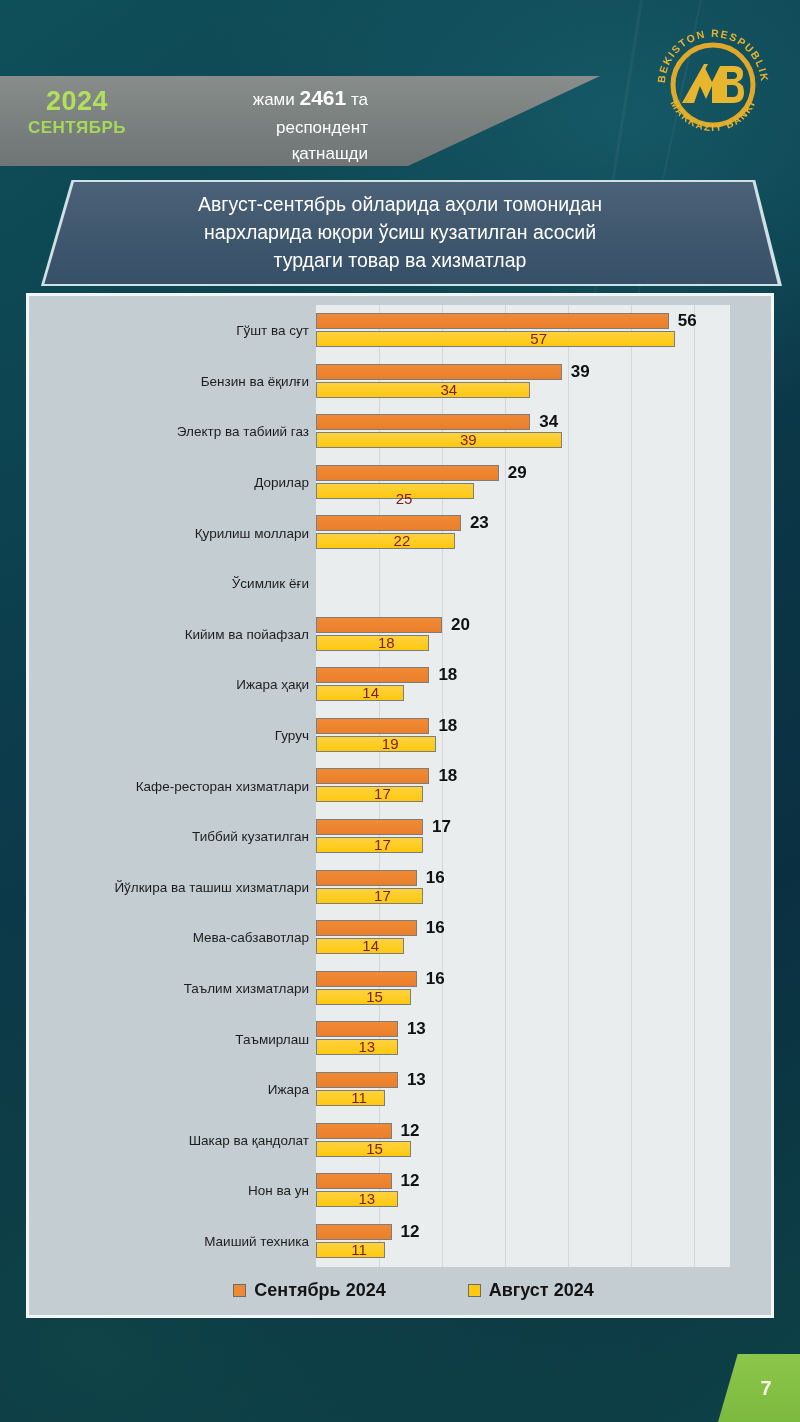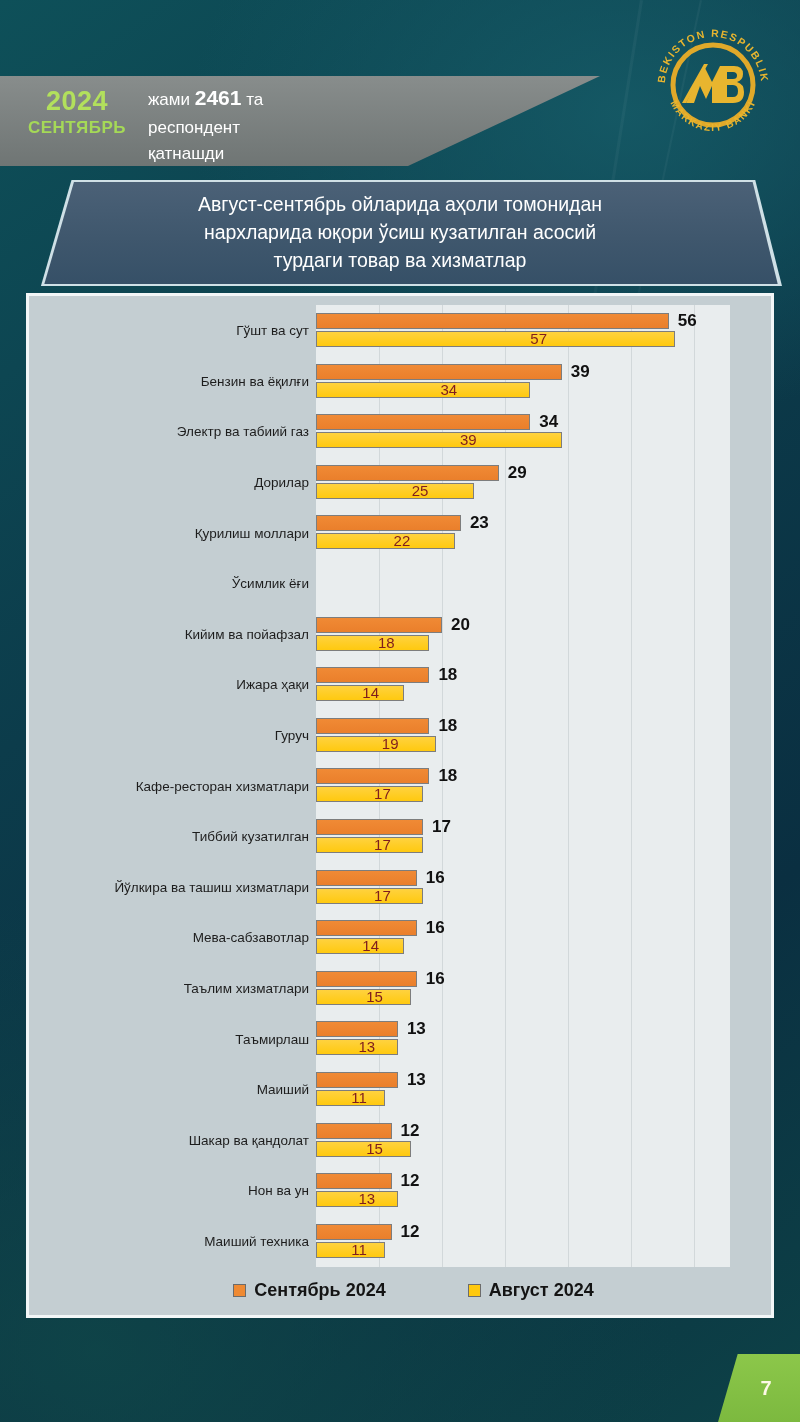--- a/index.html
+++ b/index.html
@@ -66,21 +66,21 @@
     color: #b2e05c; font-size: 27px; font-weight: bold; letter-spacing: .5px;
   }
   .year-block .m {
     color: #a5d957; font-size: 17px; font-weight: bold; letter-spacing: .5px; margin-top: 4px;
     display: block;
   }
   .respond {
     position: absolute;
     left: 148px; top: 82px;
     width: 220px;
-    text-align: left;
+    text-align: right;
     color: #ffffff;
     font-size: 17px;
     line-height: 1.55;
   }
   .respond b { font-size: 21px; font-weight: bold; }
 
   
   .logo-wrap {
     position: absolute;
     right: 22px; top: 20px;
@@ -323,21 +323,21 @@
             <div class="val-sep" style="left: 223.2px;">34</div>
             <div class="val-aug" style="left: 152.334px;">39</div>
           </div>
         </div>
         <div class="row">
           <div class="cat-label">Дорилар</div>
           <div class="bars">
             <div class="bar sep" style="left: 0px; width: 182.7px;"></div>
             <div class="bar aug" style="left: 0px; width: 157.5px;"></div>
             <div class="val-sep" style="left: 191.7px;">29</div>
-            <div class="val-aug" style="left: 104px;">25</div>
+            <div class="val-aug" style="left: 88px; margin-top: 8px;">25</div>
           </div>
         </div>
         <div class="row">
           <div class="cat-label">Қурилиш моллари</div>
           <div class="bars">
             <div class="bar sep" style="left: 0px; width: 144.9px;"></div>
             <div class="bar aug" style="left: 0px; width: 138.6px;"></div>
             <div class="val-sep" style="left: 153.9px;">23</div>
             <div class="val-aug" style="left: 85.932px;">22</div>
           </div>
@@ -420,21 +420,21 @@
         <div class="row">
           <div class="cat-label">Таъмирлаш</div>
           <div class="bars">
             <div class="bar sep" style="left: 0px; width: 81.9px;"></div>
             <div class="bar aug" style="left: 0px; width: 81.9px;"></div>
             <div class="val-sep" style="left: 90.9px;">13</div>
             <div class="val-aug" style="left: 50.778px;">13</div>
           </div>
         </div>
         <div class="row">
-          <div class="cat-label">Маиший</div>
+          <div class="cat-label">Ижара</div>
           <div class="bars">
             <div class="bar sep" style="left: 0px; width: 81.9px;"></div>
             <div class="bar aug" style="left: 0px; width: 69.3px;"></div>
             <div class="val-sep" style="left: 90.9px;">13</div>
             <div class="val-aug" style="left: 42.966px;">11</div>
           </div>
         </div>
         <div class="row">
           <div class="cat-label">Шакар ва қандолат</div>
           <div class="bars">

